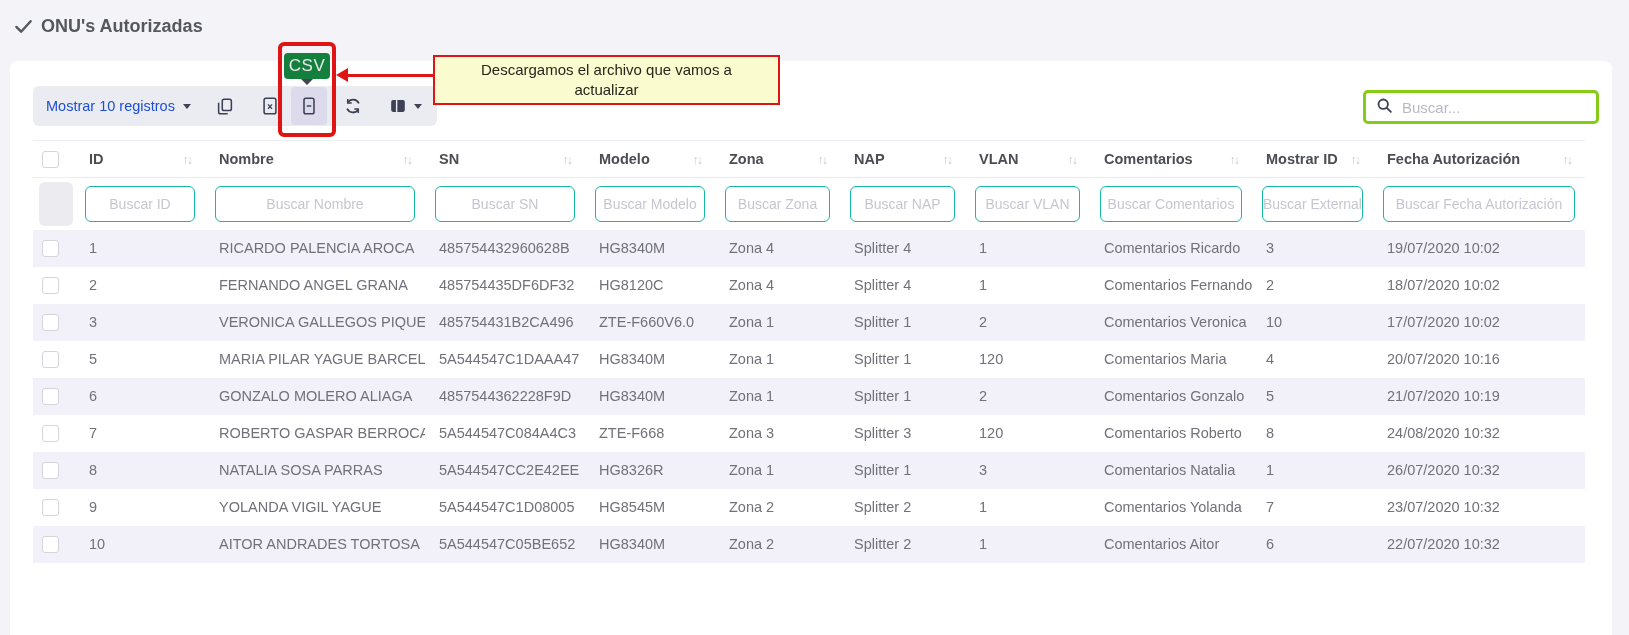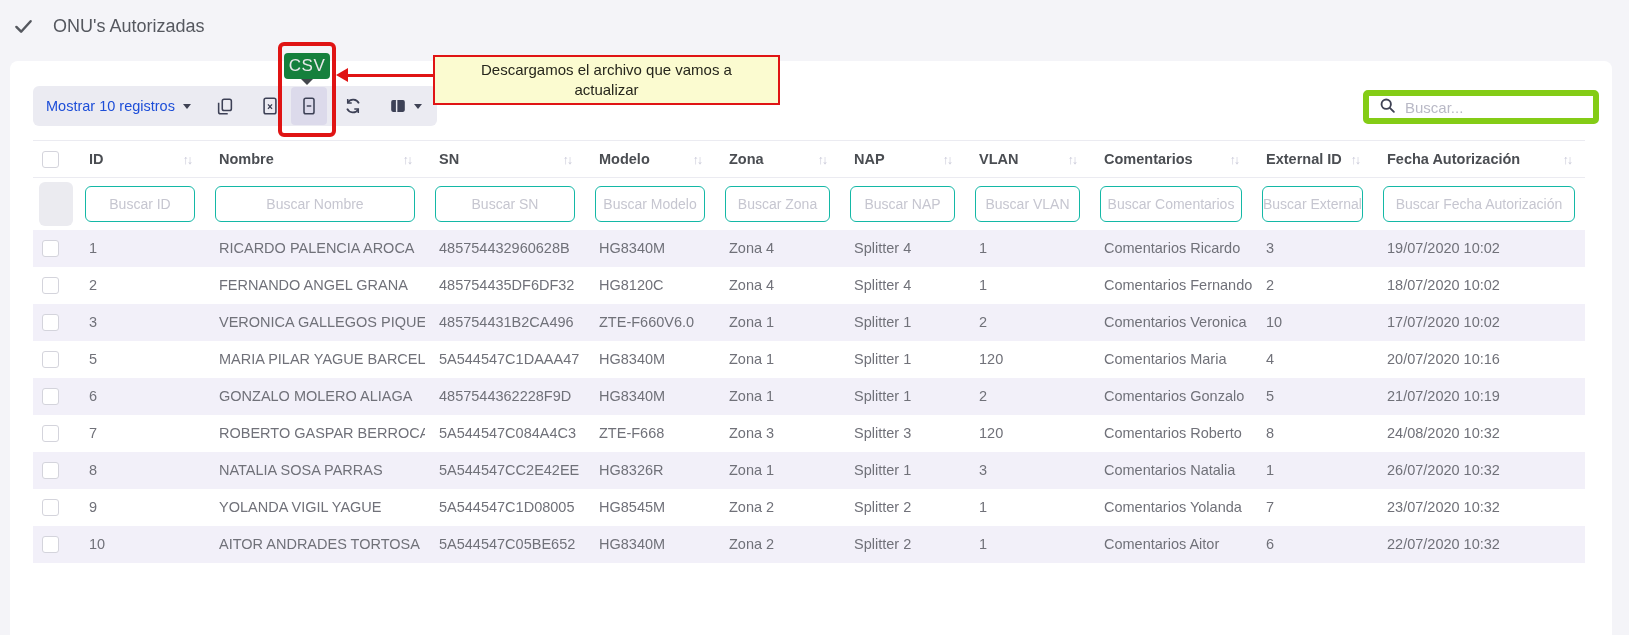--- a/index.html
+++ b/index.html
@@ -7,22 +7,22 @@
   body {
     position:relative;
     background:#f4f4f8;
     font-family:"Liberation Sans", sans-serif;
     overflow:hidden;
     color:#55585f;
   }
   
   .page-title {
     position:absolute; left:14px; top:16px;
-    display:flex; align-items:center; gap:20px;
-    font-size:18px; font-weight:normal; color:#55585f;
+    display:flex; align-items:center; gap:8px;
+    font-size:18px; font-weight:bold; color:#55585f;
   }
   .page-title svg { display:block; }
 
   
   .card {
     position:absolute; left:10px; top:61px;
     width:1602px; height:600px;
     background:#ffffff; border-radius:8px;
   }
 
@@ -54,21 +54,21 @@
   .tool-btn.excel   { left:219px; }
   .tool-btn.csv     { left:258px; background:#dcdaeb; }
   .tool-btn.refresh { left:302px; }
   .tool-btn.colvis  { left:348px; width:48px; gap:6px; }
   .tool-btn svg { display:block; }
 
   
   .search-box {
     position:absolute; left:1353px; top:29px;
     width:236px; height:34px;
-    background:#fff; border:6px solid #84cc16; border-radius:5px;
+    background:#fff; border:3px solid #84cc16; border-radius:5px;
     display:flex; align-items:center; padding:0 10px; gap:9px;
   }
   .search-box input {
     border:none; outline:none; width:100%;
     font-family:inherit; font-size:15px; color:#55585f;
   }
   .search-box input::placeholder { color:#b9b9c6; }
 
   
   .tbl-wrap { position:absolute; left:23px; top:79px; width:1552px; overflow:hidden; }
@@ -240,21 +240,21 @@
               <input type="checkbox" style="">
             </th>
             <th><span class="sort">↑↓</span><span>ID</span></th>
             <th><span class="sort">↑↓</span><span>Nombre</span></th>
             <th><span class="sort">↑↓</span><span>SN</span></th>
             <th><span class="sort">↑↓</span><span>Modelo</span></th>
             <th><span class="sort">↑↓</span><span>Zona</span></th>
             <th><span class="sort">↑↓</span><span>NAP</span></th>
             <th><span class="sort">↑↓</span><span>VLAN</span></th>
             <th><span class="sort">↑↓</span><span>Comentarios</span></th>
-            <th><span class="sort">↑↓</span><span>External ID</span></th>
+            <th><span class="sort">↑↓</span><span>Mostrar ID</span></th>
             <th><span class="sort">↑↓</span><span>Fecha Autorización</span></th>
           </tr>
         <tr id="filter-row" class="filter-row">
             <td>
               <div class="filter-blank"></div>
             </td>
             <td><input type="text" placeholder="Buscar ID" style=""></td>
             <td><input type="text" placeholder="Buscar Nombre" style=""></td>
             <td><input type="text" placeholder="Buscar SN" style=""></td>
             <td><input type="text" placeholder="Buscar Modelo" style=""></td>

